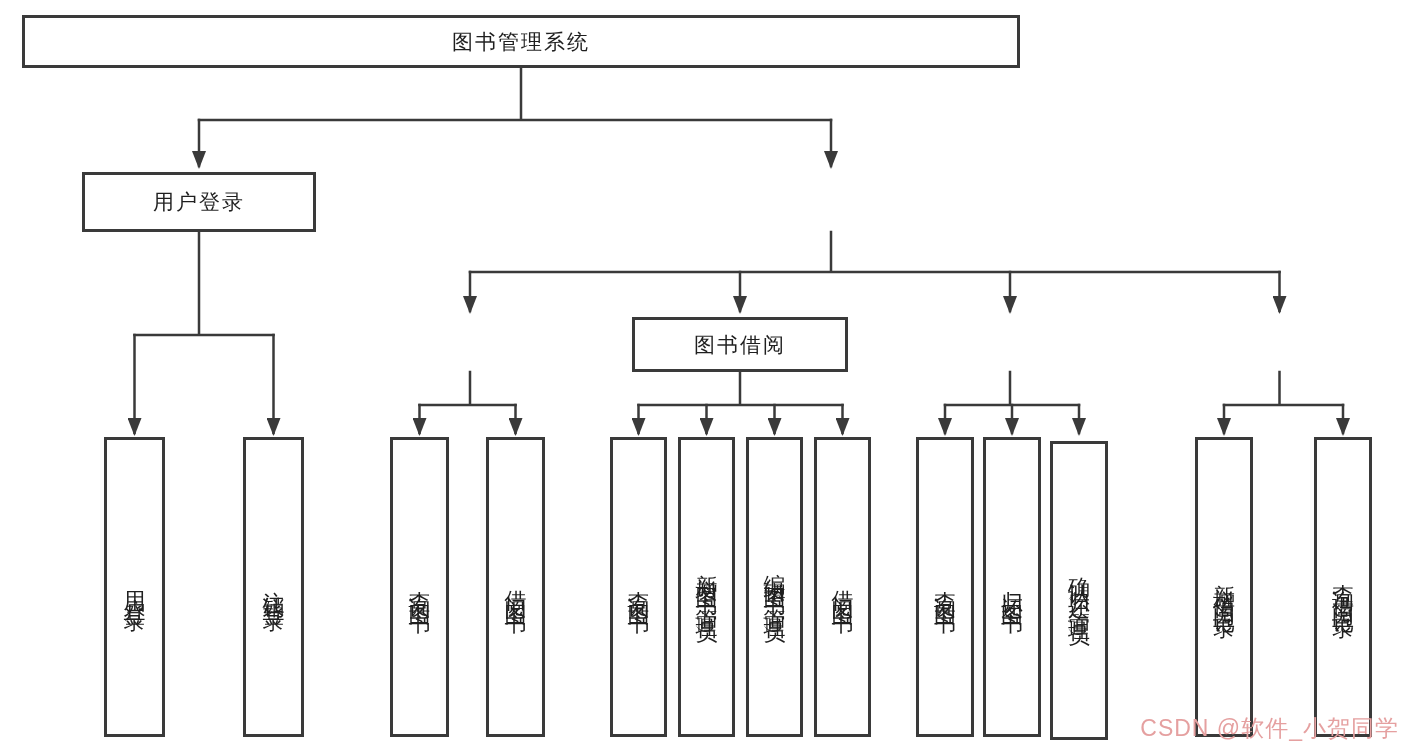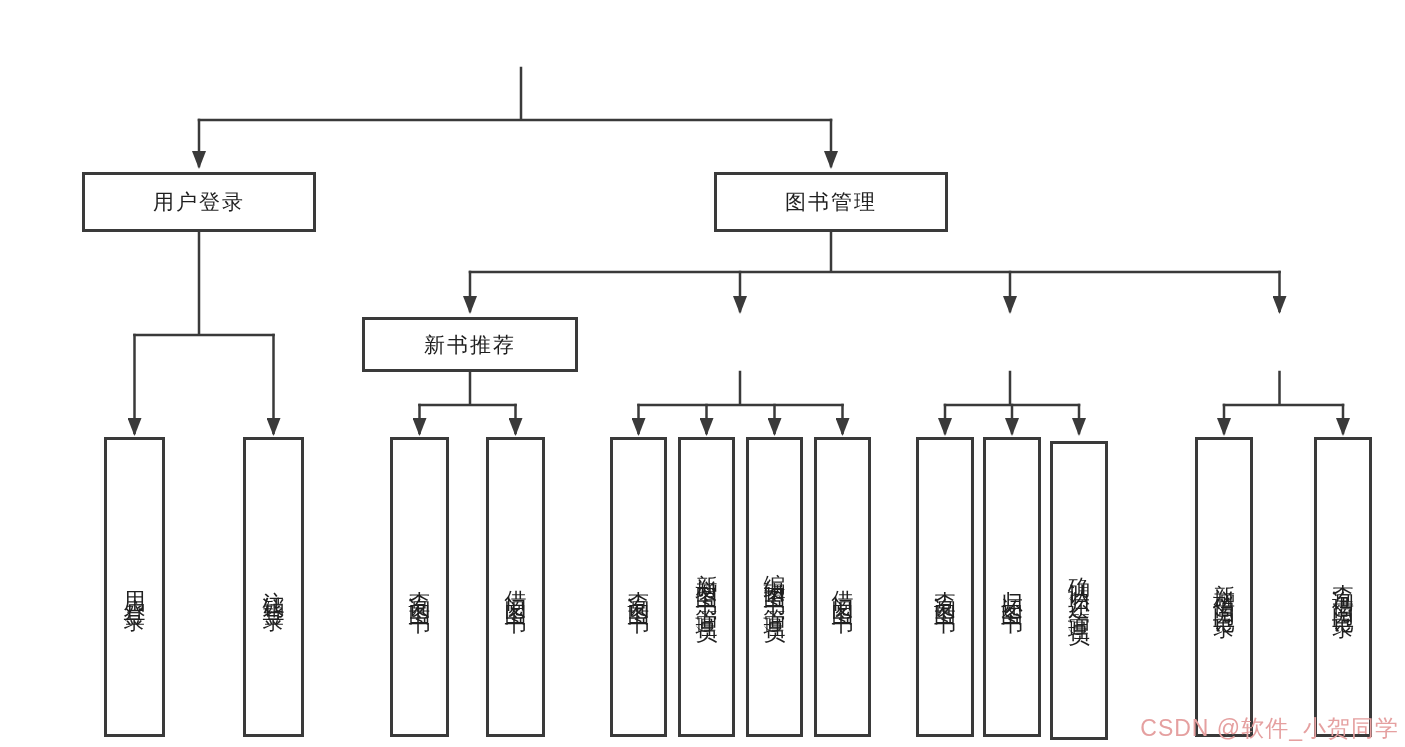--- a/index.html
+++ b/index.html
@@ -84,25 +84,25 @@
     <path class="cline" d="M1010,372 V405 M945,405 H1079"></path>
     <path class="cline" d="M945,405 V433" marker-end="url(#arrowhead)"></path>
     <path class="cline" d="M1012,405 V433" marker-end="url(#arrowhead)"></path>
     <path class="cline" d="M1079,405 V433" marker-end="url(#arrowhead)"></path>
 
     <path class="cline" d="M1279.5,372 V405 M1224,405 H1343"></path>
     <path class="cline" d="M1224,405 V433" marker-end="url(#arrowhead)"></path>
     <path class="cline" d="M1343,405 V433" marker-end="url(#arrowhead)"></path>
   </svg>
 
+  <div class="node h" style="left:22px;top:15px;width:998px;height:53px">图书管理系统</div>
 
   <div class="node h" style="left:82px;top:172px;width:234px;height:60px">用户登录</div>
-  <div class="node h" style="left:714px;top:172px;width:234px;height:60px">图书管理</div>
 
-  <div class="node h" style="left:362px;top:317px;width:216px;height:55px">新书推荐</div>
+  <div class="node h" style="left:632px;top:317px;width:216px;height:55px">图书借阅</div>
 
   <div class="node v" style="left:104px;top:437px;width:61px;height:300px">用户登录</div>
   <div class="node v" style="left:243px;top:437px;width:61px;height:300px">注销登录</div>
 
   <div class="node v" style="left:390px;top:437px;width:59px;height:300px">查询图书</div>
   <div class="node v" style="left:486px;top:437px;width:59px;height:300px">借阅图书</div>
 
   <div class="node v" style="left:610px;top:437px;width:57px;height:300px">查询图书</div>
   <div class="node v" style="left:678px;top:437px;width:57px;height:300px">新增图书（管理员）</div>
   <div class="node v" style="left:746px;top:437px;width:57px;height:300px">编辑图书（管理员）</div>

